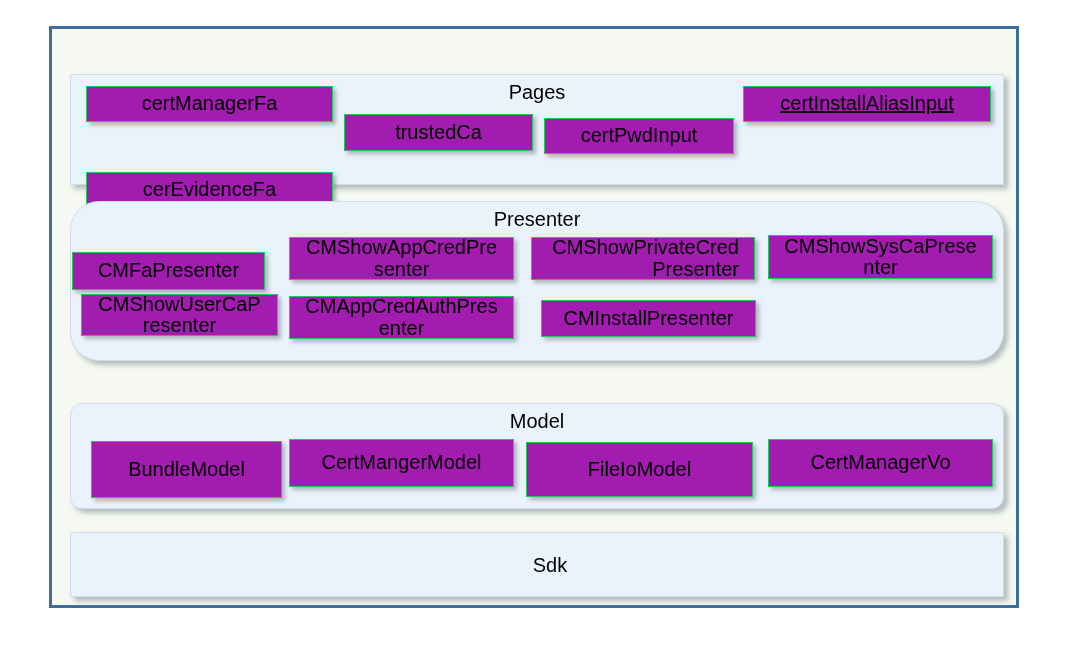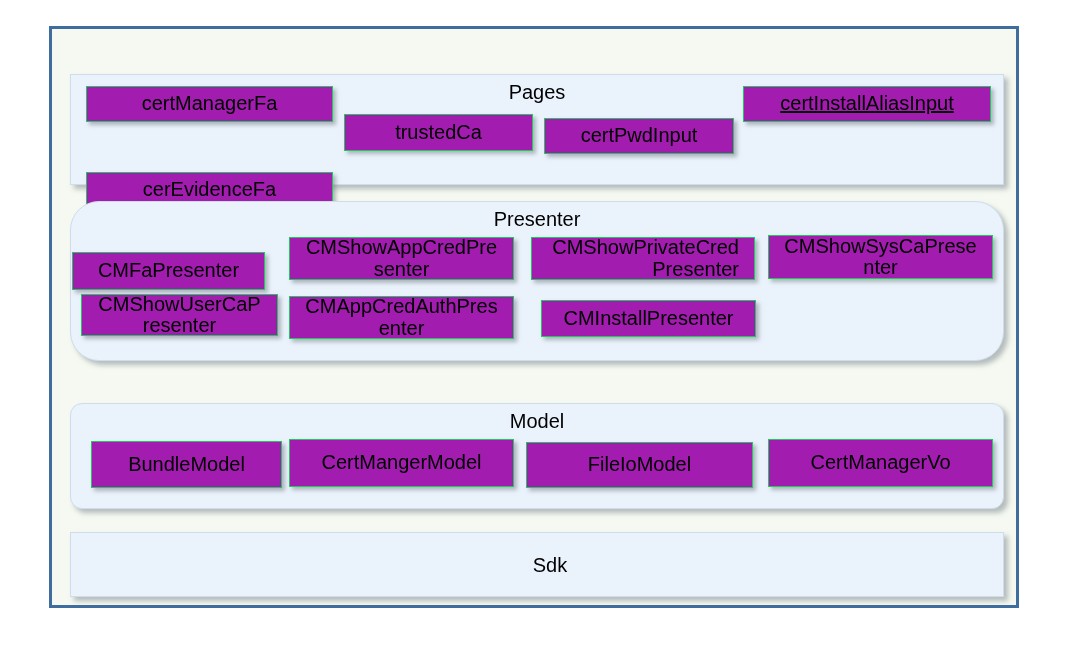--- a/index.html
+++ b/index.html
@@ -64,23 +64,23 @@
   .b-requestAuth{left:672px;top:67px;width:248px;height:37px;}
   
   .b-cmFaPresenter{left:1px;top:37px;width:193px;height:38px;margin-top:13px;}
   .b-cmShowAppCredPresenter{left:218px;top:35px;width:225px;height:43px;}
   .b-cmShowPrivateCredPresenter{left:460px;top:35px;width:224px;height:43px;text-align:right;}
   .b-cmShowSysCaPresenter{left:697px;top:33px;width:225px;height:44px;}
   .b-cmShowUserCaPresenter{left:10px;top:92px;width:197px;height:42px;}
   .b-cmAppCredAuthPresenter{left:218px;top:94px;width:225px;height:43px;}
   .b-cmInstallPresenter{left:470px;top:98px;width:215px;height:37px;}
   
-  .b-bundleModel{left:20px;top:37px;width:191px;height:47px;}
+  .b-bundleModel{left:20px;top:37px;width:191px;height:57px;}
   .b-certMangerModel{left:218px;top:35px;width:225px;height:48px;}
-  .b-fileIoModel{left:455px;top:38px;width:227px;height:46px;}
+  .b-fileIoModel{left:455px;top:38px;width:227px;height:55px;}
   .b-certManagerVo{left:697px;top:35px;width:225px;height:48px;}
 </style>
 </head>
 <body>
 
 <div class="page">
   <div class="frame">
 
     <div class="layer layer-pages">
       <div class="layer-title">Pages</div>

